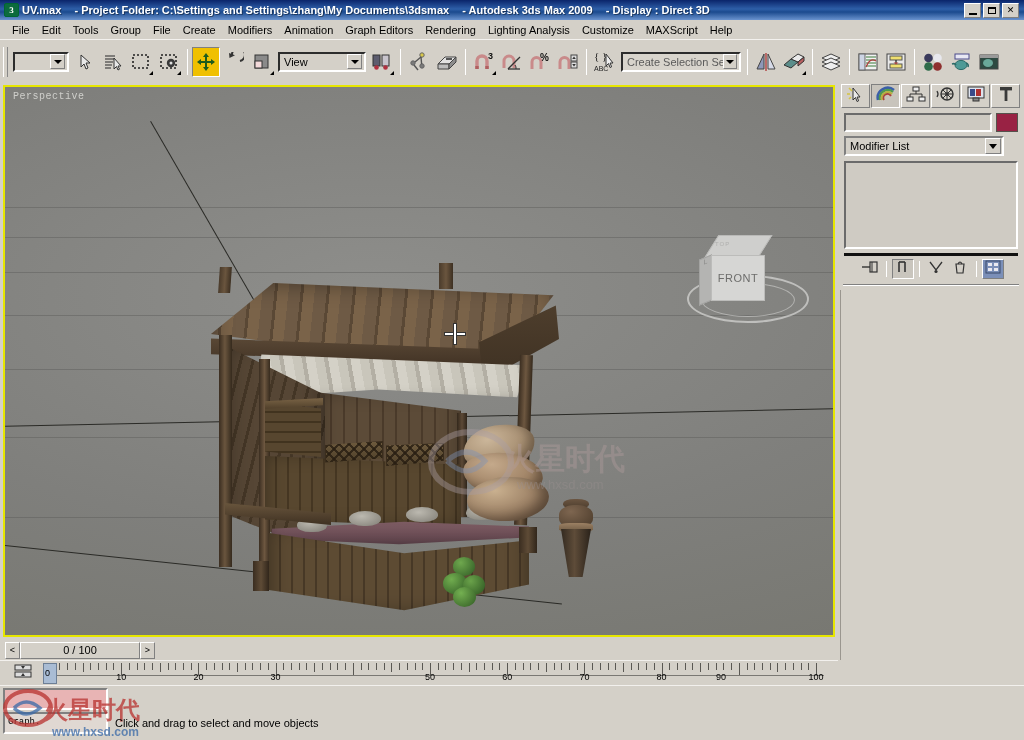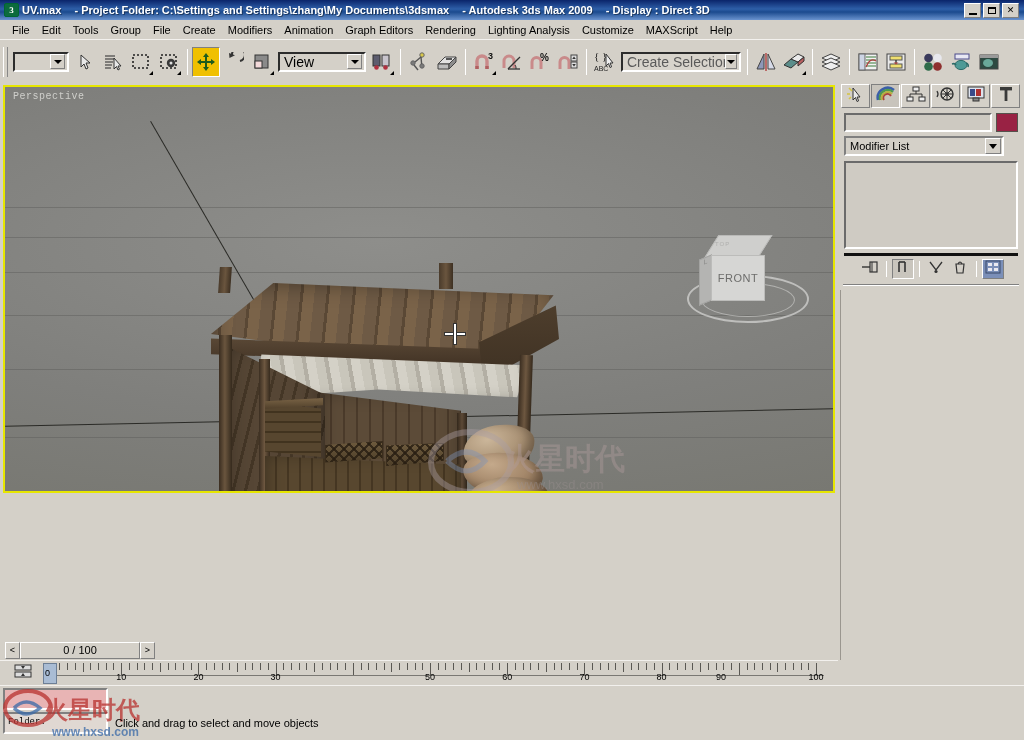--- a/index.html
+++ b/index.html
@@ -74,42 +74,42 @@
     border-right: 4px solid #000; border-bottom: 0;
   }
   .tbtn svg { display: block; }
 
   .tb-combo {
     width: 56px; height: 20px; flex: 0 0 auto; margin: 0 2px;
     background: #d4d0c8; border: 2px inset #d4d0c8;
     border-color: #808080 #fff #fff #808080;
     display: flex; align-items: center; position: relative;
   }
-  .tb-combo .cval { font-size: 14px; padding-left: 4px; color: #000; flex: 1 1 auto;
+  .tb-combo .cval { font-size: 11px; padding-left: 4px; color: #000; flex: 1 1 auto;
                     overflow: hidden; white-space: nowrap; }
   .tb-combo .carrow {
     width: 15px; height: 15px; margin-right: 2px; background: #d4d0c8;
     border: 1px solid; border-color: #fff #808080 #808080 #fff;
     display: flex; align-items: center; justify-content: center;
   }
   .tb-combo .carrow::after {
     content:''; border-left: 4px solid transparent; border-right: 4px solid transparent;
     border-top: 4px solid #000;
   }
   .tb-combo.wide { width: 88px; }
   .tb-combo.verywide { width: 120px; background: #d8d4cc; }
   .tb-combo.verywide .cval { color: #5a5a5a; }
 
   
   .viewport-wrap {
     position: absolute; left: 0; top: 83px; width: 838px; height: 556px;
     background: #d4d0c8; padding: 2px 3px 2px 3px;
   }
   .viewport {
-    position: relative; width: 832px; height: 408px; overflow: hidden;
+    position: relative; width: 832px; height: 552px; overflow: hidden;
     border: 2px solid #e6e600;
     background:
       radial-gradient(ellipse 120% 80% at 45% 38%, #8e8e8b 0%, #7f7f7c 55%, #76766f 100%);
   }
   .grid-line { position: absolute; background: rgba(90,90,88,.45); height: 1px; left: 0; right: 0; }
   .horizon { position: absolute; height: 1px; background: #2a2a26; left: 0; right: 0; top: 330px;
              transform: rotate(-1.2deg); }
   .diag-line { position: absolute; background: #2a2a26; height: 1px; transform-origin: 0 0; }
   .vp-label {
     position: absolute; left: 8px; top: 4px; color: #cfcfcb; font-size: 10px;
@@ -1061,21 +1061,21 @@
         <div class="num" style="left: 540.4px;">70</div>
         <div class="num" style="left: 617.6px;">80</div>
         <div class="num" style="left: 677px;">90</div>
         <div class="num" style="left: 772px;">100</div>
       </div>
     <div class="ts-thumb">0</div>
   </div>
 
   <div class="statusbar">
     <div class="mxs-listener"></div>
-    <div class="mxs-script">Folder.</div>
+    <div class="mxs-script">Graph.</div>
 
   </div>
 
   <div class="wm wm3">
     <svg width="180" height="52" viewBox="0 0 180 52">
       <ellipse cx="28" cy="20" rx="23" ry="17" fill="none" stroke="#b8322f" stroke-width="4"></ellipse>
       <path d="M14 20 Q26 8 40 20 Q26 32 14 20" fill="none" stroke="#3a6aa8" stroke-width="3.4"></path>
       <text x="44" y="30" font-size="24" font-weight="bold" fill="#b8322f" font-family="Liberation Serif">火星时代</text>
       <text x="52" y="48" font-size="12" font-weight="bold" fill="#3a6aa8" font-family="Liberation Sans">www.hxsd.com</text>
     </svg>

